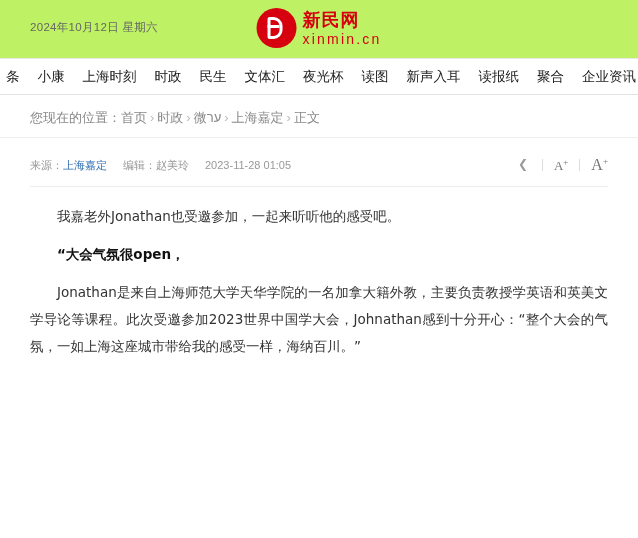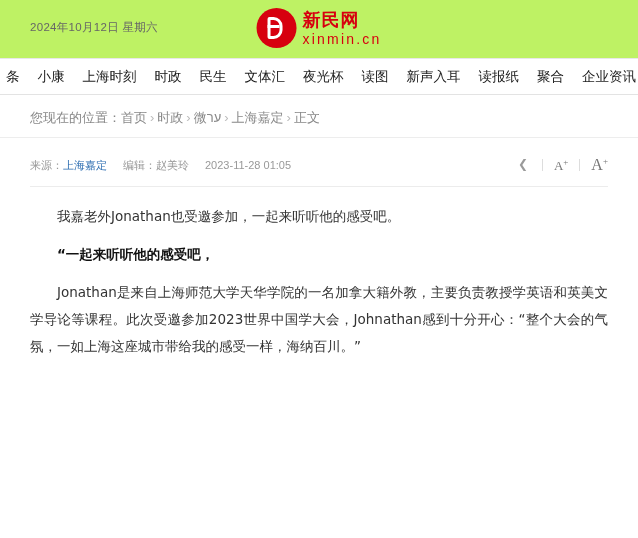--- a/index.html
+++ b/index.html
@@ -276,17 +276,17 @@
       <span class="share-icon"></span>
       <span class="divider-v"></span>
       <span class="font-small"><span>A</span><span class="font-sup">+</span></span>
       <span class="divider-v"></span>
       <span class="font-large"><span>A</span><span class="font-sup">+</span></span>
     </span>
   </div>
 
   <div class="body-text">
     <p>我嘉老外Jonathan也受邀参加，一起来听听他的感受吧。</p>
-    <p class="strong-line">“一起来听听他的感受吧，</p>
+    <p class="strong-line">“大会气氛很open，</p>
     <p>Jonathan是来自上海师范大学天华学院的一名加拿大籍外教，主要负责教授学英语和英美文学导论等课程。此次受邀参加2023世界中国学大会，Johnathan感到十分开心：“整个大会的气氛，一如上海这座城市带给我的感受一样，海纳百川。”</p>
 
   </div>
 </div>
 
 </body></html>

